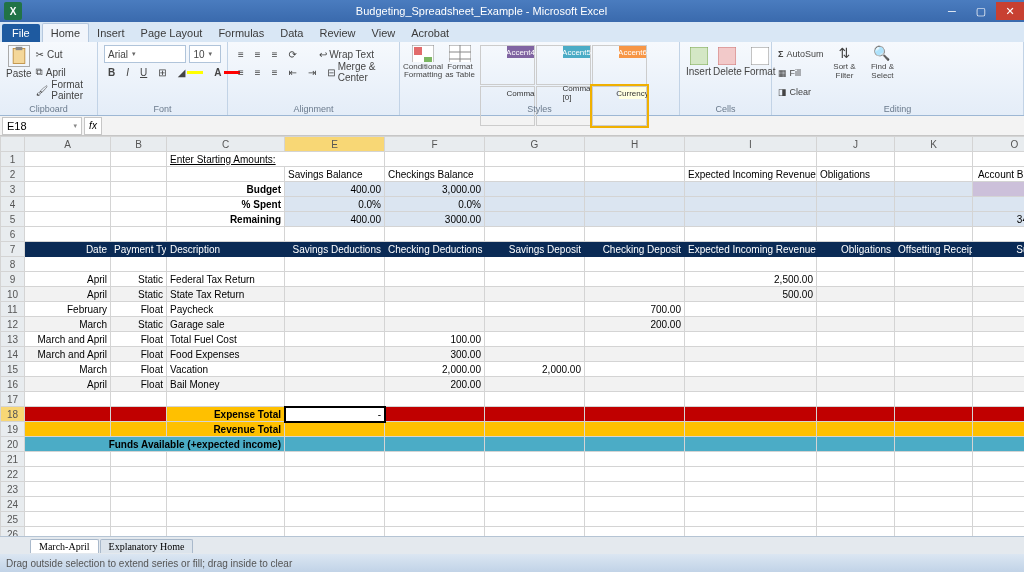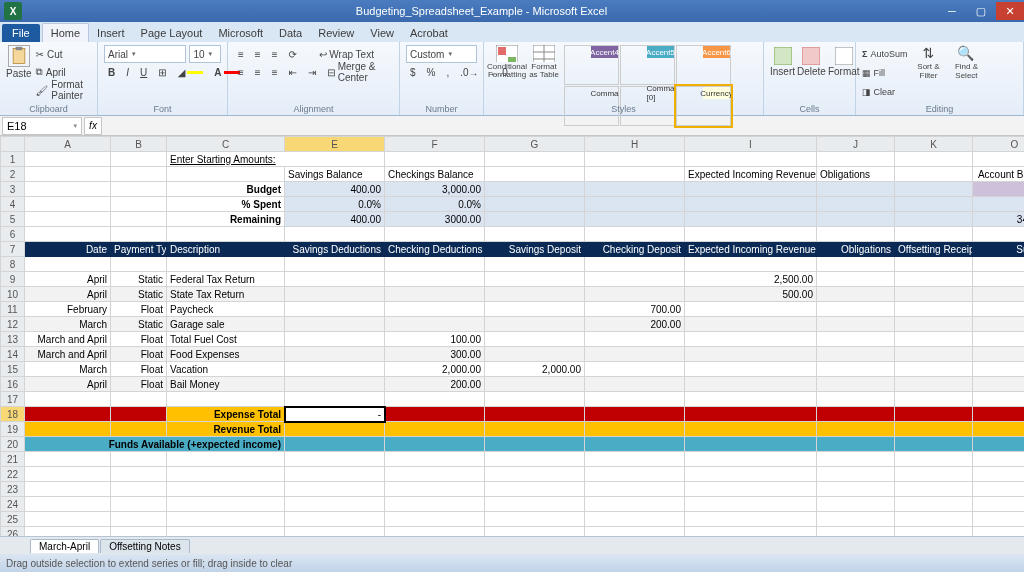--- a/index.html
+++ b/index.html
@@ -58,21 +58,21 @@
 .redrow td { background:#c00000; }
 .redrow td.labelcell { background:#ffc000; font-weight:bold; text-align:right;}
 .yellowrow td { background:#ffc000; }
 .yellowrow td.labelcell { font-weight:bold; text-align:right;}
 .tealrow td { background:#4bacc6; font-weight:bold; }
 .selcell { background:#fff; outline:2px solid #000; outline-offset:-1px;}
 .selcell.withval { text-align:right; }
 
 
 .sheetbar { height:18px; background:#e4e9ee; display:flex; align-items:center; border-top:1px solid #b5c4d4; font-size:10px; padding-left:30px;}
-.sheettab { padding:1px 8px; border:1px solid #a9b9cb; border-bottom:none; background:#fff; margin-right:1px; border-radius:2px 2px 0 0;}
+.sheettab { padding:1px 8px; border:1px solid #a9b9cb; border-bottom:none; background:#fff; margin-right:1px; border-radius:2px 2px 0 0;font-family:Liberation Serif, serif;}
 .sheettab.inactive { background:#dce4ec; }
 .statusbar { height:18px; background:linear-gradient(#dbe6f2,#c1d3e7); font-size:10px; color:#555; display:flex; align-items:center; padding:0 6px;}
 
 svg { display:block; }
 </style>
 </head>
 <body>
 
 <div class="titlebar">
   <div class="appicon">X</div>
@@ -82,21 +82,21 @@
     <div class="winbtn">▢</div>
     <div class="winbtn close">✕</div>
   </div>
 </div>
 
 <div class="ribtabs">
   <div class="file">File</div>
   <div class="tab active">Home</div>
   <div class="tab">Insert</div>
   <div class="tab">Page Layout</div>
-  <div class="tab">Microsoft</div>
+  <div class="tab">Formulas</div>
   <div class="tab">Data</div>
   <div class="tab">Review</div>
   <div class="tab">View</div>
   <div class="tab">Acrobat</div>
 </div>
 
 <div class="ribbon">
   <div class="ribgroup" style="width:98px">
     <div style="display:flex;gap:4px;">
       <div class="bigicon">
@@ -177,36 +177,20 @@
       <span class="btn">⇤</span>
       <span class="btn">⇥</span>
       <span class="btn">
           <span>⊟</span>
           <span>Merge &amp; Center</span>
         </span>
     </div>
     <div class="label">Alignment</div>
   </div>
 
-  <div class="ribgroup" style="width:84px">
-    <div class="rbrow">
-        <div class="dropdown" style="width:76px">
-          <span>Custom</span>
-          <span class="arrow">▾</span>
-        </div>
-      </div>
-    <div class="rbrow">
-      <span class="btn">$</span>
-      <span class="btn">%</span>
-      <span class="btn">,</span>
-      <span class="btn">.0→</span>
-      <span class="btn">←.0</span>
-    </div>
-    <div class="label">Number</div>
-  </div>
 
   <div class="ribgroup" style="width:280px">
     <div style="display:flex;gap:3px;height:56px;">
       <div class="bigicon">
         <svg width="22" height="22">
             <rect width="22" height="22" fill="#fff" stroke="#888"></rect>
             <rect x="2" y="2" width="8" height="8" fill="#e26b6b"></rect>
             <rect x="12" y="12" width="8" height="8" fill="#7bb661"></rect>
           </svg>
         <span style="font-size:8px;text-align:center;line-height:1">Conditional Formatting</span>
@@ -698,17 +682,17 @@
           <td></td>
           <td></td>
           <td></td>
         </tr>
       </tbody>
     </table>
 </div>
 
 <div class="sheetbar">
   <div class="sheettab">March-April</div>
-  <div class="sheettab inactive">Offsetting Notes</div>
+  <div class="sheettab inactive">Explanatory Home</div>
 </div>
 <div class="statusbar">
   <span>Drag outside selection to extend series or fill; drag inside to clear</span>
 </div>
 
 </body></html>

